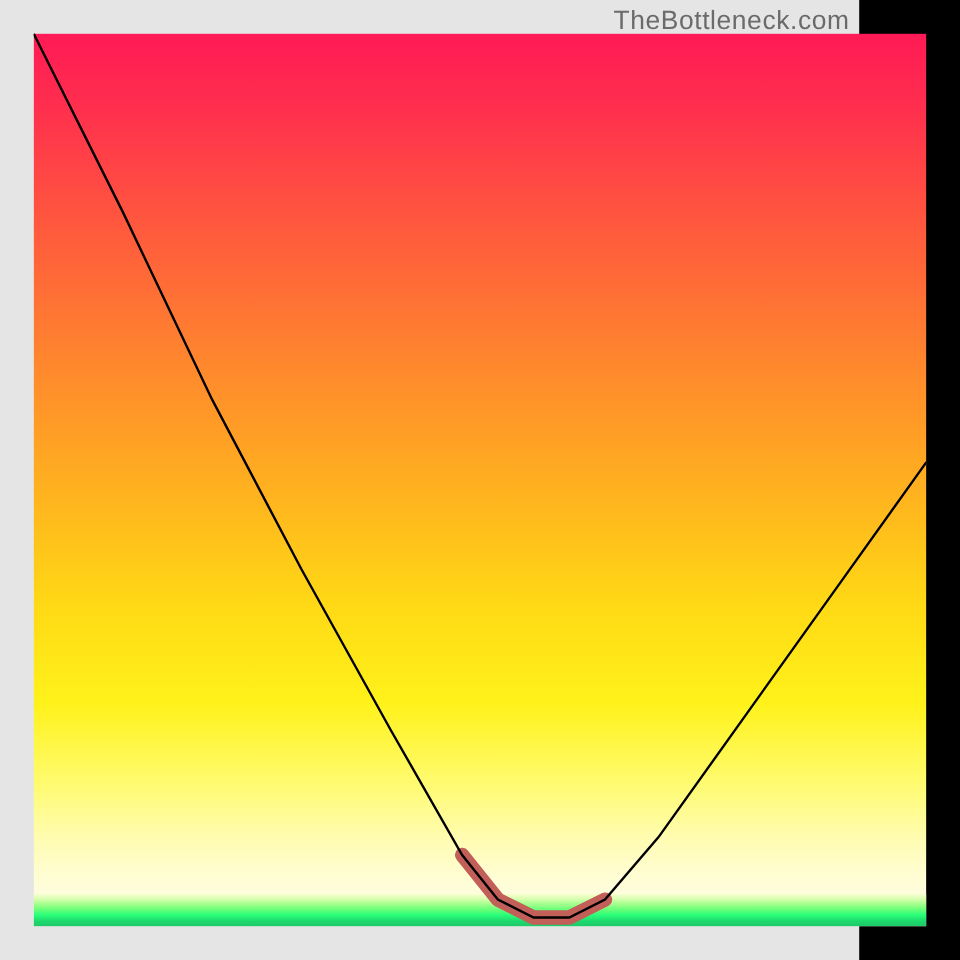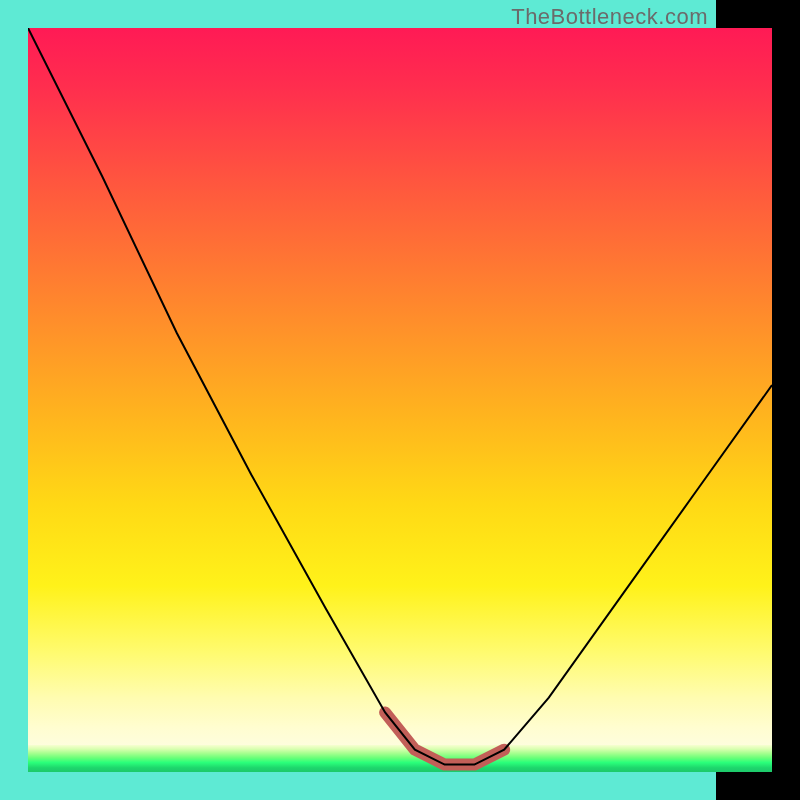--- a/index.html
+++ b/index.html
@@ -8,21 +8,21 @@
     width: 800px;
     height: 800px;
     background: #000000;
     overflow: hidden;
     font-family: Arial, Helvetica, sans-serif;
   }
   .frame {
     position: relative;
     width: 716px;
     height: 800px;
-    background: #5eead4;
+    background: #e5e5e5;
   }
   .attribution {
     position: absolute;
     top: 4px;
     right: 8px;
     color: #6b6b6b;
     font-size: 22px;
     letter-spacing: 0.5px;
     z-index: 5;
     font-weight: 500;

